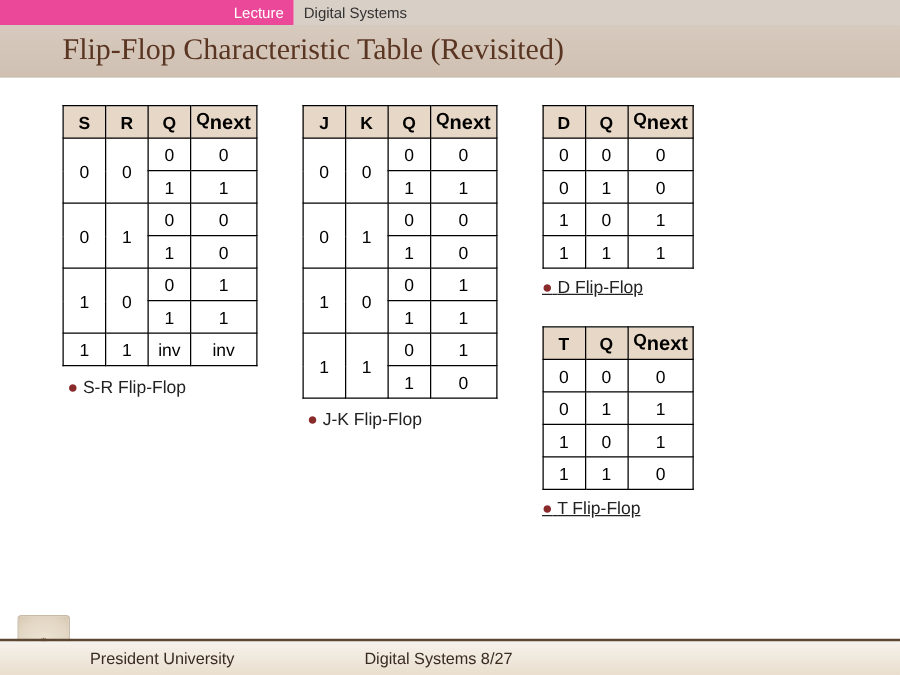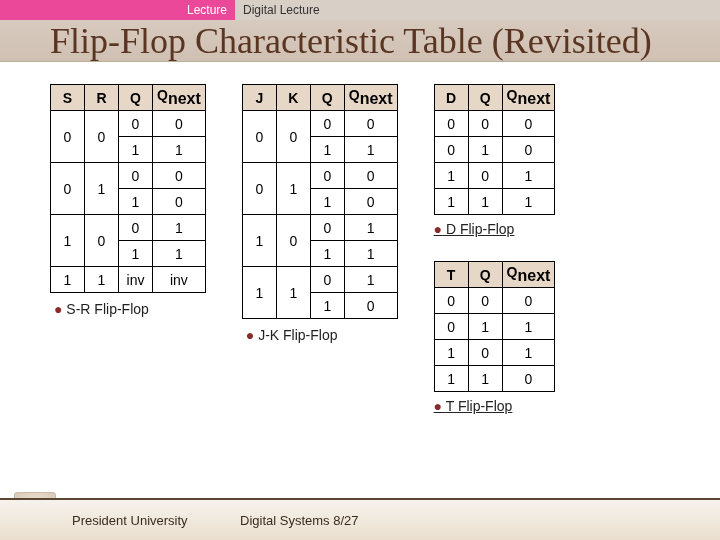--- a/index.html
+++ b/index.html
@@ -29,21 +29,21 @@
     display: flex; align-items: center;
     padding-left: 8px;
   }
   .title-bar {
     height: 42px;
     background: linear-gradient(#d7cabe, #cfc0b2);
     border-bottom: 1px solid #bcae9f;
     display: flex; align-items: center;
     padding-left: 50px;
     color: #5a3521;
-    font-size: 36px;
+    font-size: 24px;
     font-family: Georgia, "Times New Roman", serif;
   }
   .content {
     position: relative;
     padding: 22px 30px 0 50px;
     display: flex;
     gap: 36px;
     align-items: flex-start;
   }
   .col { display: flex; flex-direction: column; align-items: flex-start; }
@@ -69,50 +69,50 @@
     color: #222;
     margin-top: 8px;
     margin-left: 4px;
   }
   .caption .dot { color: #8a2b2b; }
   .col.right .caption { margin-left: 0; margin-bottom: 10px; }
   .col.right table.ff + .caption { margin-top: 6px; text-decoration: underline; }
   .footer {
     position: absolute;
     left: 0; right: 0; bottom: 0;
-    height: 42px;
+    height: 29px;
     border-top: 2px solid #5a4632;
     background: linear-gradient(#f6f2ec, #eadfce);
     display: flex;
     align-items: center;
     font-size: 13px;
     color: #3a2b20;
     font-family: "Segoe UI", Arial, sans-serif;
   }
   .footer .f-left { flex: 0 0 240px; padding-left: 72px; }
   .footer .f-mid  { flex: 1; text-align: center; }
-  .footer .f-right{ flex: 0 0 200px; text-align: left; padding-right: 30px; }
+  .footer .f-right{ flex: 0 0 200px; text-align: right; padding-right: 30px; }
   .logo {
     position: absolute;
     left: 14px; bottom: 6px;
     width: 42px; height: 42px;
     border: 1px solid #c8bba9;
     background: radial-gradient(circle at 50% 55%, #efe6d6 0%, #e2d6c3 70%, #d6c7b0 100%);
     border-radius: 3px;
     display: flex; align-items: center; justify-content: center;
     font-size: 8px; color: #7a5a3a;
   }
   .col .spacer { height: 14px; }
 </style>
 </head>
 <body>
 
 <div class="lecture-bar">
   <div class="lecture-left">Lecture</div>
-  <div class="lecture-right">Digital Lecture</div>
+  <div class="lecture-right">Digital Systems</div>
 </div>
 
 <div class="title-bar">Flip-Flop Characteristic Table (Revisited)</div>
 
 <div class="content">
 
   <div class="col">
     <table class="ff">
       <tbody>
           <tr>

